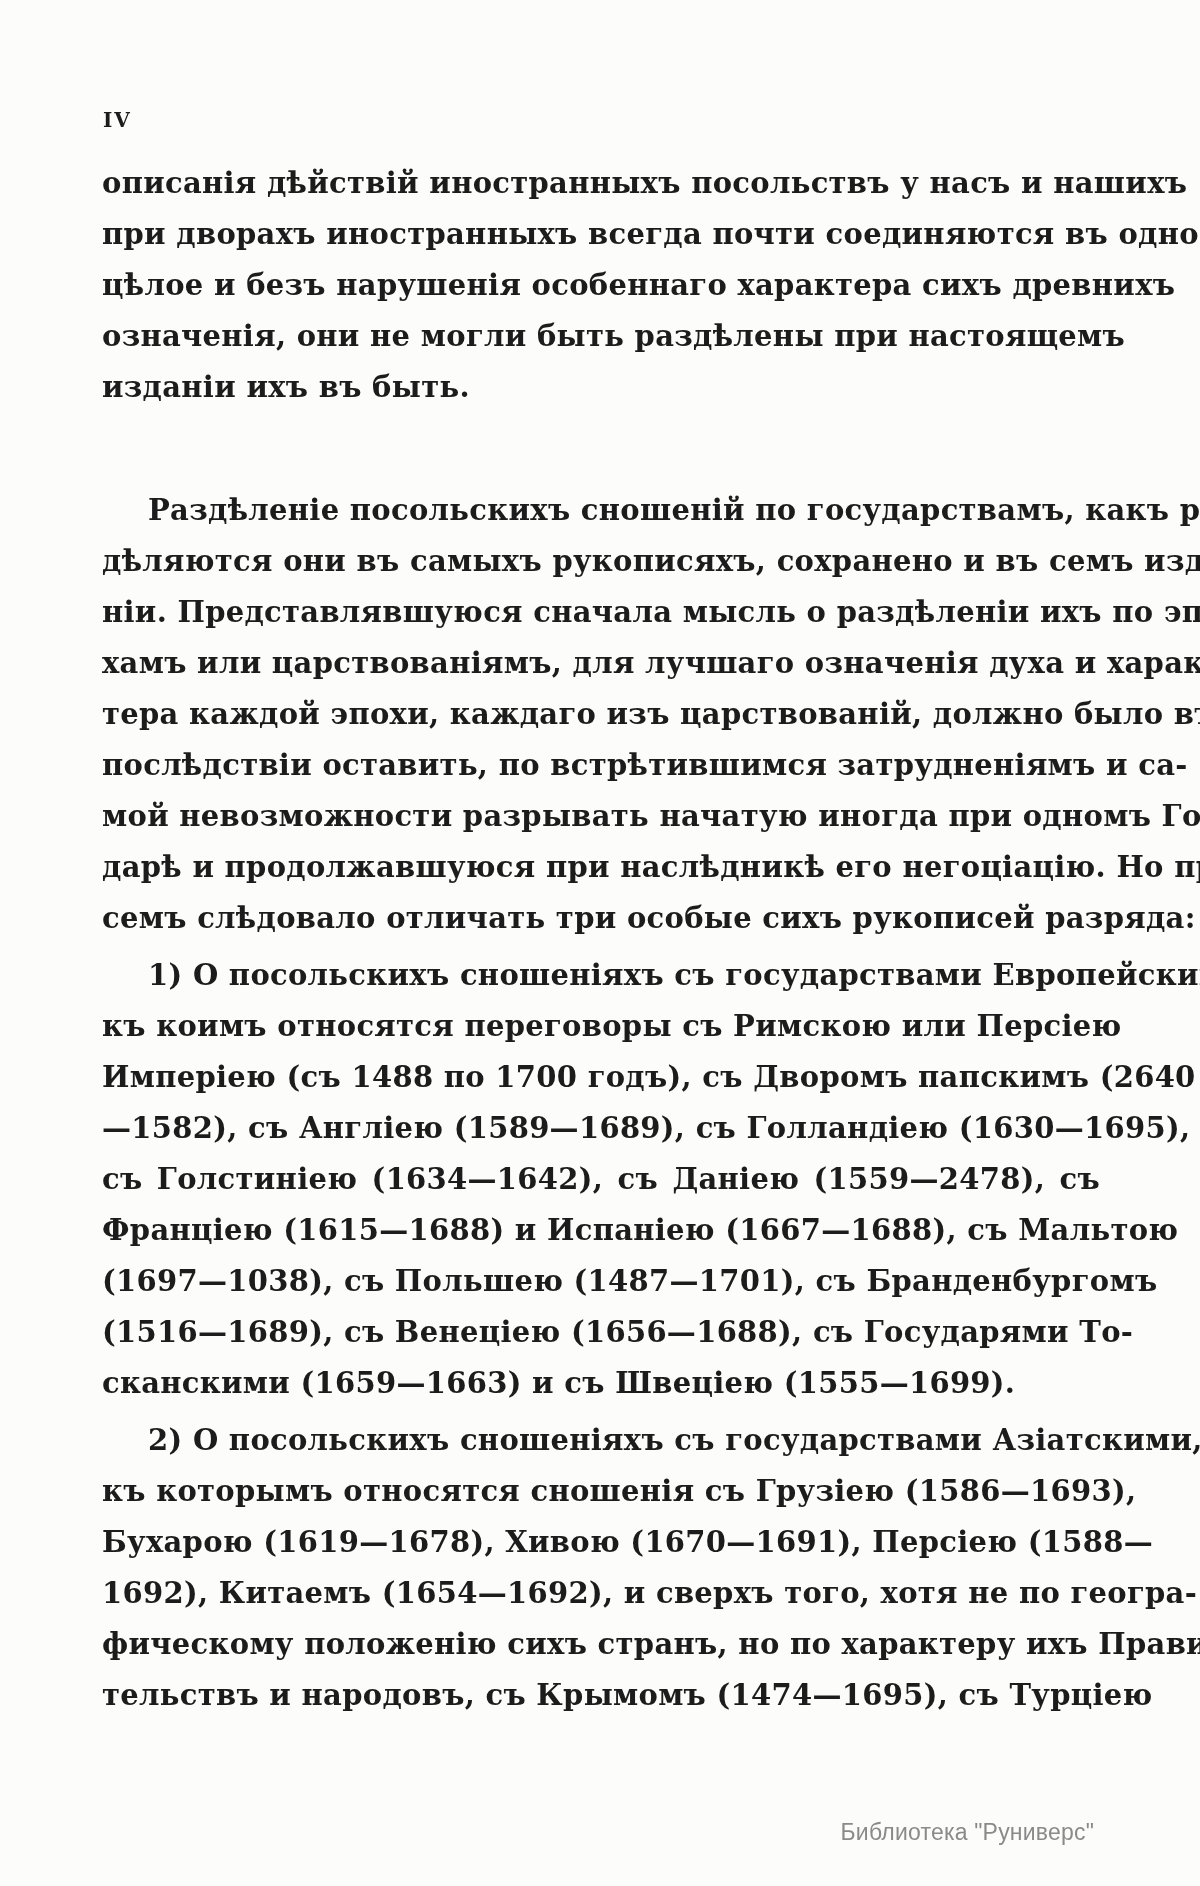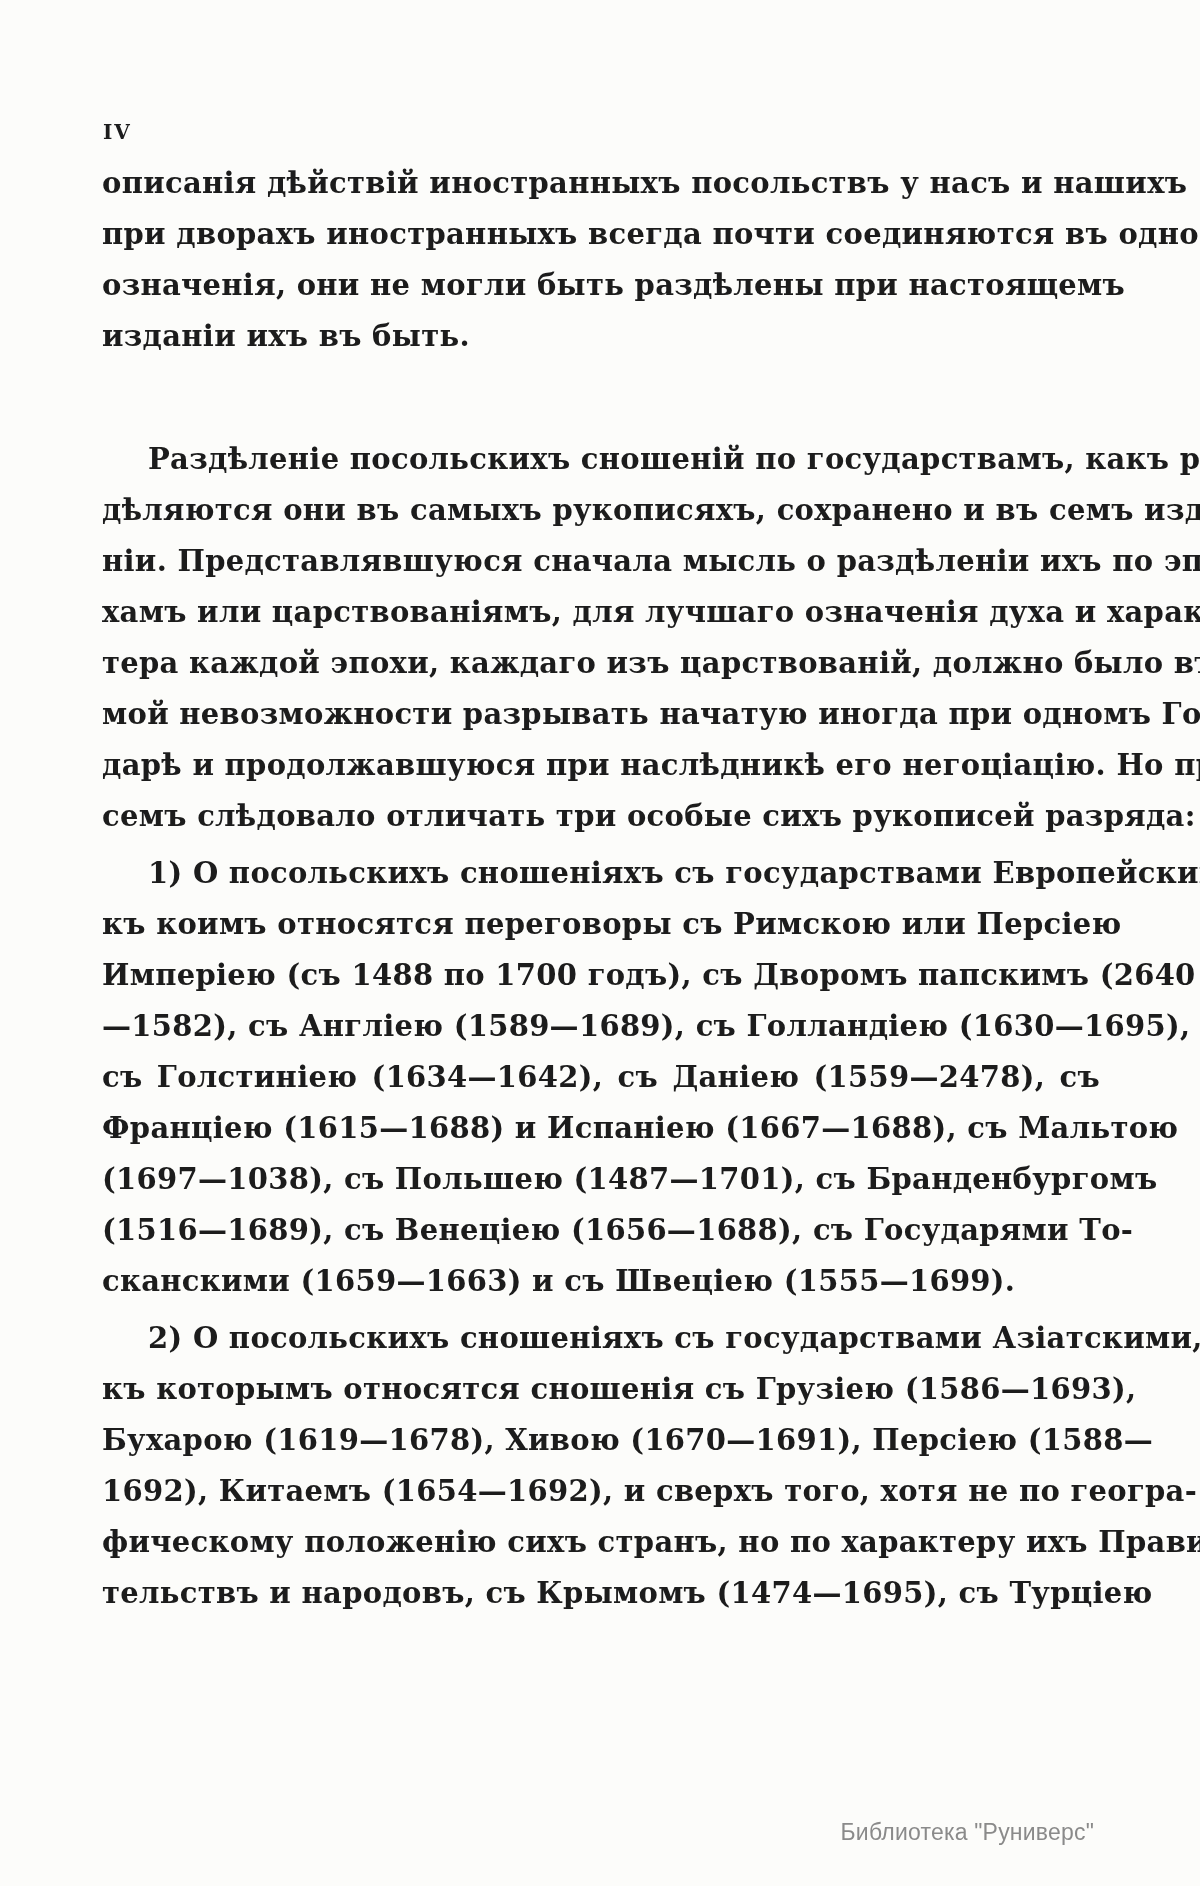--- a/index.html
+++ b/index.html
@@ -18,21 +18,20 @@
     font-weight: bold;
     overflow: hidden;
   }
   .page-number {
     position: absolute;
     left: 103px;
     top: 108px;
     font-size: 20px;
     letter-spacing: 2px;
     font-weight: bold;
-    margin-top: 12px;
   }
   .text-block {
     position: absolute;
     left: 102px;
     top: 158px;
     width: 998px;
     font-size: 29px;
     letter-spacing: 0.3px;
   }
   .para {
@@ -71,30 +70,32 @@
 
 <div class="page">
 
   <div class="page-number">IV</div>
 
   <div class="text-block">
 
     <p class="para">
       <span class="line">описанія дѣйствій иностранныхъ посольствъ у насъ и нашихъ</span>
       <span class="line">при дворахъ иностранныхъ всегда почти соединяются въ одно</span>
+      <span class="line">цѣлое и безъ нарушенія особеннаго характера сихъ древнихъ</span>
       <span class="line">означенія, они не могли быть раздѣлены при настоящемъ</span>
       <span class="line last-left">изданіи ихъ въ быть.</span>
     </p>
 
     <p class="para para-gap-large">
       <span class="line indent">Раздѣленіе посольскихъ сношеній по государствамъ, какъ раз-</span>
       <span class="line">дѣляются они въ самыхъ рукописяхъ, сохранено и въ семъ изда-</span>
       <span class="line">ніи. Представлявшуюся сначала мысль о раздѣленіи ихъ по эпо-</span>
       <span class="line">хамъ или царствованіямъ, для лучшаго означенія духа и харак-</span>
       <span class="line">тера каждой эпохи, каждаго изъ царствованій, должно было въ</span>
+      <span class="line">послѣдствіи оставить, по встрѣтившимся затрудненіямъ и са-</span>
       <span class="line">мой невозможности разрывать начатую иногда при одномъ Госу-</span>
       <span class="line">дарѣ и продолжавшуюся при наслѣдникѣ его негоціацію. Но при</span>
       <span class="line">семъ слѣдовало отличать три особые сихъ рукописей разряда:</span>
     </p>
 
     <p class="para para-gap-small">
       <span class="line indent">1) О посольскихъ сношеніяхъ съ государствами Европейскими,</span>
       <span class="line">къ коимъ относятся переговоры съ Римскою или Персіею</span>
       <span class="line">Имперіею (съ 1488 по 1700 годъ), съ Дворомъ папскимъ (2640</span>
       <span class="line">—1582), съ Англіею (1589—1689), съ Голландіею (1630—1695),</span>

